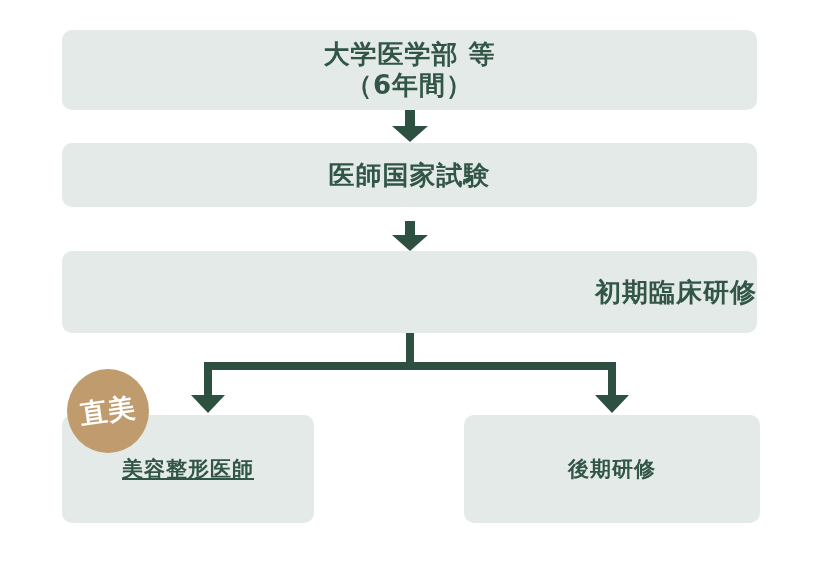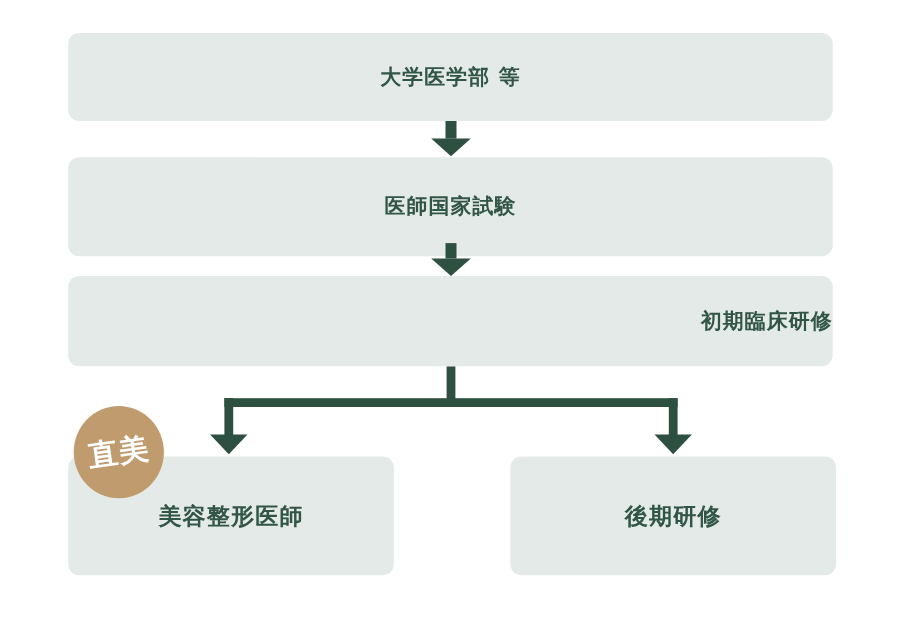--- a/index.html
+++ b/index.html
@@ -26,26 +26,26 @@
     border-radius: 10px;
     display: flex; flex-direction: column;
     align-items: center; justify-content: center;
     color: var(--box-text);
     font-weight: 600;
     letter-spacing: 1px;
     text-align: center;
   }
   .box .line { display: block; }
   .box .line:empty { display: none; }
-  .wide { left: 62px; width: 695px; font-size: 19px; line-height: 31px; }
+  .wide { left: 62px; width: 695px; font-size: 26px; line-height: 31px; }
   .n1 { top: 30px;  height: 80px; }
-  .n2 { top: 143px; height: 90px; text-align: center; }
+  .n2 { top: 143px; height: 64px; text-align: center; }
   .n3 { top: 251px; height: 82px; align-items: flex-end; }
   .small { font-size: 21px; line-height: 29px; }
-  .n4 { left: 62px;  width: 296px; top: 415px; height: 108px; }
+  .n4 { left: 62px;  width: 252px; top: 415px; height: 108px; text-decoration: underline; }
   .n5 { left: 464px; width: 296px; top: 415px; height: 108px; gap: 25px; }
 
   
   .flow-arrow {
     position: absolute; left: 392px; width: 36px;
     display: flex; flex-direction: column; align-items: center;
   }
   .fa1 { top: 110px; height: 32px; }
   .fa2 { top: 221px; height: 30px; }
   .flow-arrow .stem { width: 10px; flex: 1 1 auto; background: var(--arrow); }
@@ -77,20 +77,21 @@
     transform: rotate(-8deg);
   }
 </style>
 </head>
 <body>
 
 <div class="canvas">
 
   <div class="box wide n1">
     <span class="line">大学医学部 等</span>
+    <span class="line">（6年間）</span>
   </div>
 
   <div class="flow-arrow fa1">
     <div class="stem"></div>
     <div class="head"></div>
   </div>
 
   <div class="box wide n2">
     <span class="line">医師国家試験</span>
   </div>

